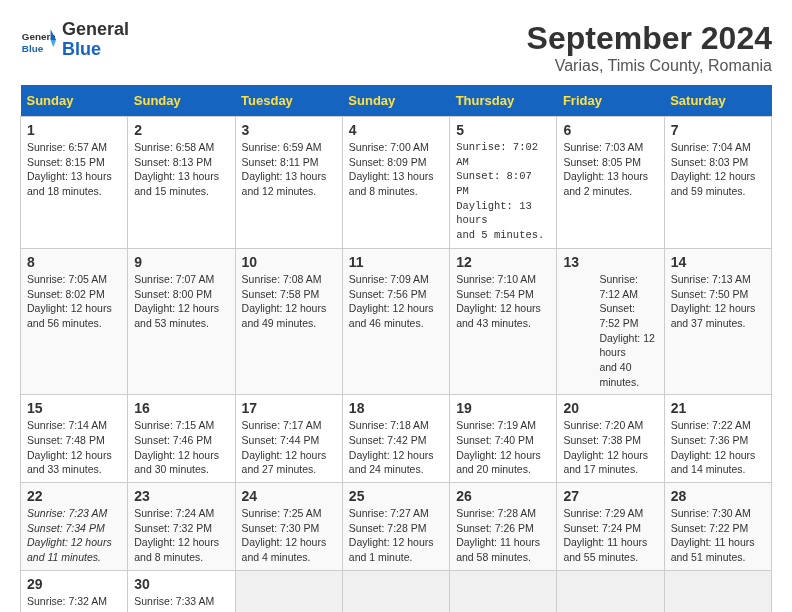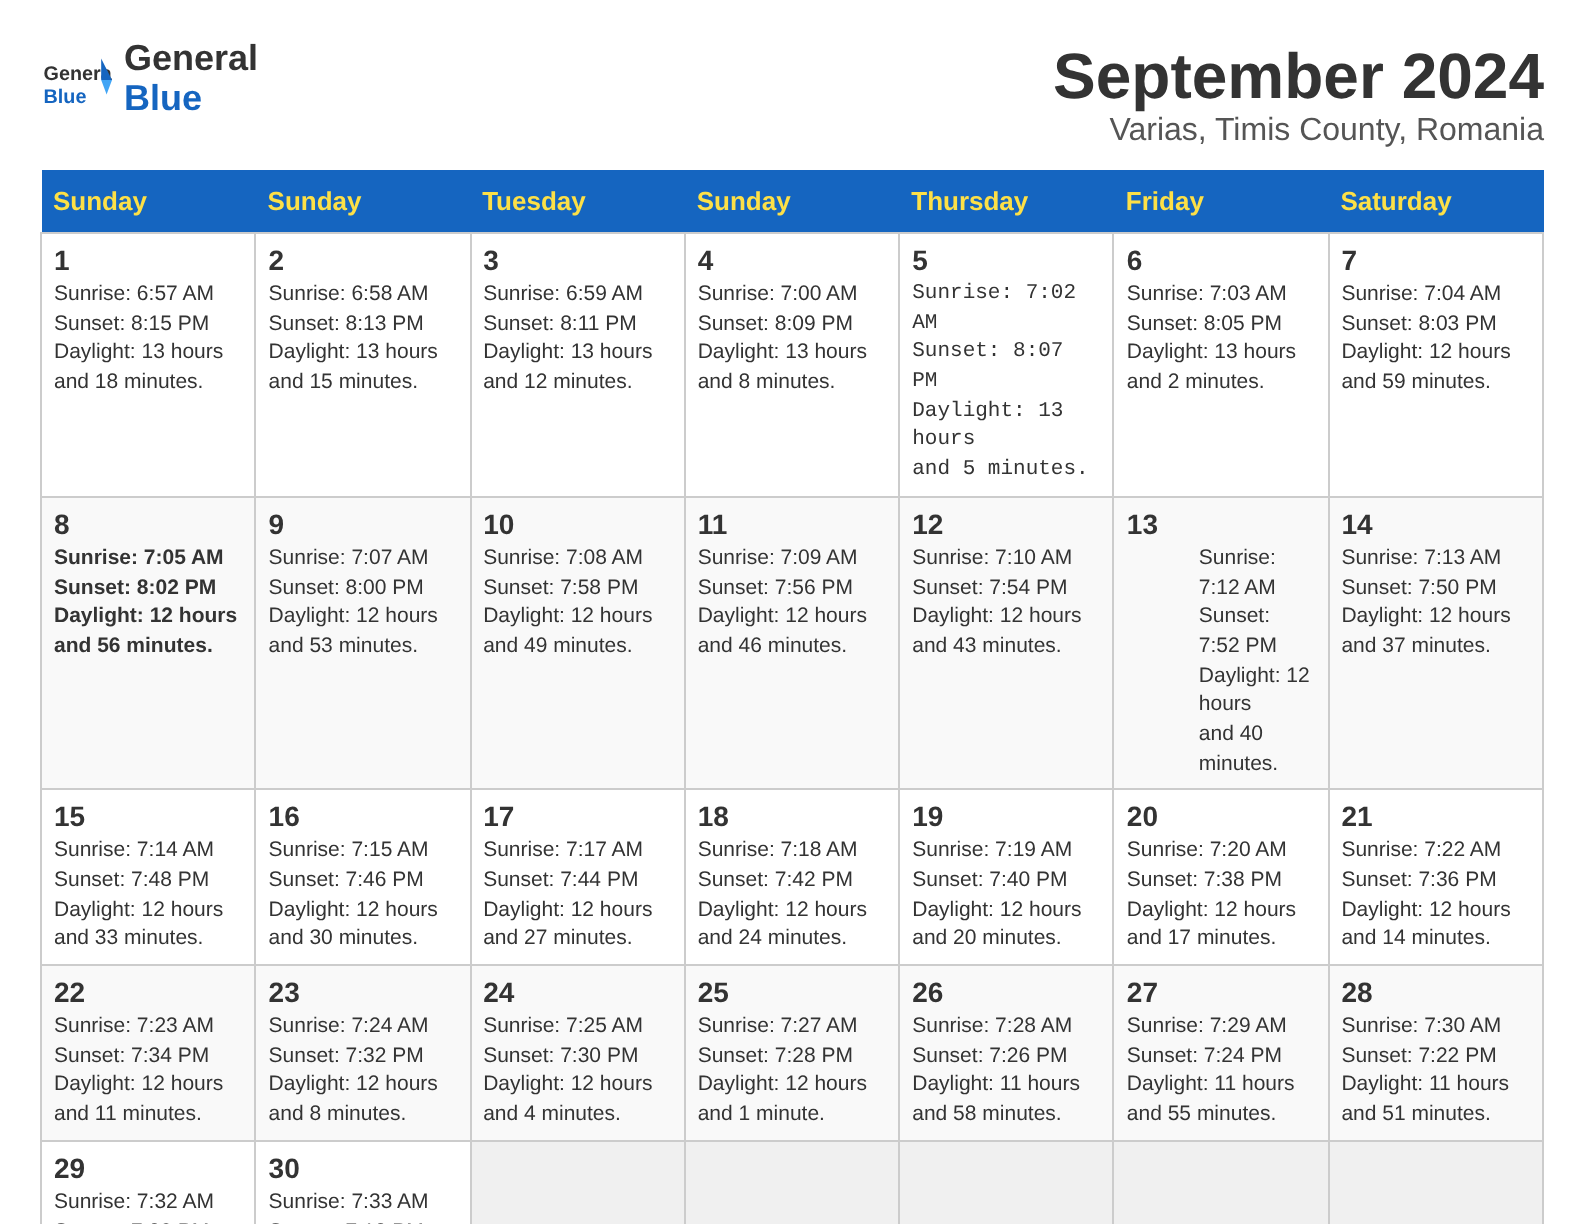--- a/index.html
+++ b/index.html
@@ -167,21 +167,21 @@
           <span class="day-num">7</span>
           <div class="day-info" style="white-space: pre-line;">Sunrise: 7:04 AM
 Sunset: 8:03 PM
 Daylight: 12 hours
 and 59 minutes.</div>
         </td>
       </tr>
       <tr>
         <td>
           <span class="day-num">8</span>
-          <div class="day-info" style="white-space: pre-line; font-weight: bold;">Sunrise: 7:05 AM
+          <div class="day-info" style="white-space: pre-line;">Sunrise: 7:05 AM
 Sunset: 8:02 PM
 Daylight: 12 hours
 and 56 minutes.</div>
         </td>
         <td>
           <span class="day-num">9</span>
           <div class="day-info" style="white-space: pre-line;">Sunrise: 7:07 AM
 Sunset: 8:00 PM
 Daylight: 12 hours
 and 53 minutes.</div>
@@ -269,21 +269,21 @@
           <span class="day-num">21</span>
           <div class="day-info" style="white-space: pre-line;">Sunrise: 7:22 AM
 Sunset: 7:36 PM
 Daylight: 12 hours
 and 14 minutes.</div>
         </td>
       </tr>
       <tr>
         <td>
           <span class="day-num">22</span>
-          <div class="day-info" style="white-space: pre-line;">Sunrise: 7:23 AM
+          <div class="day-info" style="white-space: pre-line; font-style: italic;">Sunrise: 7:23 AM
 Sunset: 7:34 PM
 Daylight: 12 hours
 and 11 minutes.</div>
         </td>
         <td>
           <span class="day-num">23</span>
           <div class="day-info" style="white-space: pre-line;">Sunrise: 7:24 AM
 Sunset: 7:32 PM
 Daylight: 12 hours
 and 8 minutes.</div>

